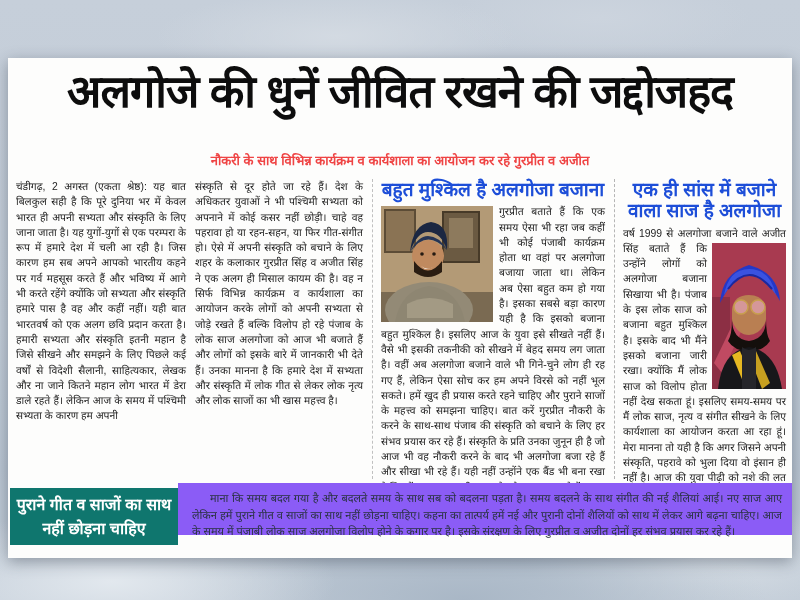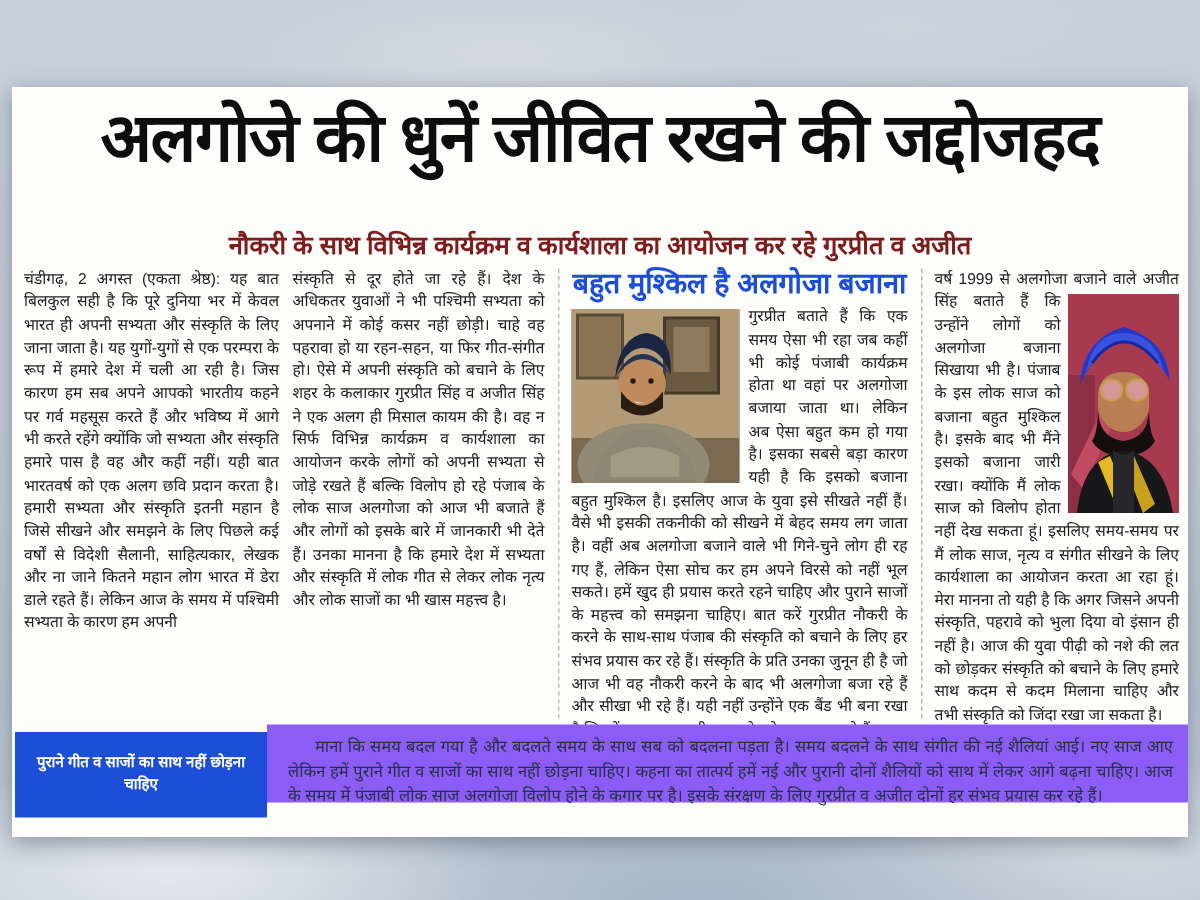--- a/index.html
+++ b/index.html
@@ -18,21 +18,21 @@
     position:absolute;left:8px;top:58px;width:784px;height:500px;
     background:#fdfdfc;box-shadow:0 4px 14px rgba(40,50,65,.4);
   }
   .headline{
     position:absolute;top:8px;left:0;right:0;text-align:center;
     font-size:45px;font-weight:bold;color:#0d0d0d;letter-spacing:-1px;
     white-space:nowrap;line-height:1.15;
   }
   .subhead{
     position:absolute;top:93px;left:0;right:0;text-align:center;
-    font-size:17px;font-weight:bold;color:#7f1d1d;
+    font-size:13px;font-weight:bold;color:#ef4444;
   }
   .cols{
     position:absolute;top:121px;left:8px;right:6px;height:300px;
     display:flex;column-gap:9px;
   }
   .col{font-size:10.4px;line-height:1.47;text-align:justify;color:#1d1d1d;}
   .col p{margin:0;}
   .col-1{width:170px;}
   .col-2{width:168px;}
   .col-3{width:224px;border-left:1px dashed #c0c0c0;padding-left:8px;}
@@ -44,23 +44,23 @@
   }
   .photo1{
     float:left;width:112px;height:116px;margin:2px 6px 2px 0;
     border:1px solid #cfcab e;display:block;
   }
   .photo2{
     float:right;width:74px;height:146px;margin:2px 0 3px 5px;display:block;
   }
   .pullquote{
     position:absolute;left:2px;top:430px;width:168px;height:57px;
-    background:#1d4ed8;color:#ffffff;display:flex;align-items:center;
+    background:#0f766e;color:#ffffff;display:flex;align-items:center;
     justify-content:center;text-align:center;font-weight:bold;
-    font-size:10px;line-height:1.45;padding:2px 6px;box-sizing:border-box;
+    font-size:16px;line-height:1.45;padding:2px 6px;box-sizing:border-box;
   }
   .footerpara{
     position:absolute;left:170px;top:425px;right:0;height:52px;
     background:#8b5cf6;box-sizing:border-box;padding:7px 10px 6px 14px;
     font-size:11px;line-height:1.5;text-align:justify;color:#28313f;
     text-indent:18px;
   }
 </style>
 </head>
 <body>
@@ -104,20 +104,21 @@
           <path d="M29 46 Q32 18 50 16 Q68 18 66 44 Q60 26 47 26 Q36 26 29 46 Z" fill="#1b2742"></path>
           <path d="M29 46 Q46 22 66 44 Q58 30 47 30 Q37 30 29 46 Z" fill="#253455"></path>
           <circle cx="41" cy="48" r="1.8" fill="#241a12"></circle>
           <circle cx="53" cy="48" r="1.8" fill="#241a12"></circle>
         </svg>
         <span>गुरप्रीत बताते हैं कि एक समय ऐसा भी रहा जब कहीं भी कोई पंजाबी कार्यक्रम होता था वहां पर अलगोजा बजाया जाता था। लेकिन अब ऐसा बहुत कम हो गया है। इसका सबसे बड़ा कारण यही है कि इसको बजाना बहुत मुश्किल है। इसलिए आज के युवा इसे सीखते नहीं हैं। वैसे भी इसकी तकनीकी को सीखने में बेहद समय लग जाता है। वहीं अब अलगोजा बजाने वाले भी गिने-चुने लोग ही रह गए हैं, लेकिन ऐसा सोच कर हम अपने विरसे को नहीं भूल सकते। हमें खुद ही प्रयास करते रहने चाहिए और पुराने साजों के महत्त्व को समझना चाहिए। बात करें गुरप्रीत नौकरी के करने के साथ-साथ पंजाब की संस्कृति को बचाने के लिए हर संभव प्रयास कर रहे हैं। संस्कृति के प्रति उनका जुनून ही है जो आज भी वह नौकरी करने के बाद भी अलगोजा बजा रहे हैं और सीखा भी रहे हैं। यही नहीं उन्होंने एक बैंड भी बना रखा है जिसमें हर सदस्य सभी प्रकार के लोक साज बजाते हैं।</span>
       </p>
     </div>
 
     <div class="col col-4">
+      <h2 class="sechead">एक ही सांस में बजाने वाला साज है अलगोजा</h2>
       <p>
         <span>वर्ष 1999 से अलगोजा बजाने वाले अजीत सिंह बताते हैं कि</span>
         <svg class="photo2" viewBox="0 0 74 146" xmlns="http://www.w3.org/2000/svg">
           <rect width="74" height="146" fill="#a83a50"></rect>
           <rect x="0" y="54" width="18" height="92" fill="#8c2f44"></rect>
           <path d="M2 120 L26 70 L34 78 L10 130 Z" fill="#c04a62"></path>
           <path d="M8 60 Q37 2 68 58 Q66 30 37 22 Q10 30 8 60 Z" fill="#2438c8"></path>
           <path d="M12 52 Q37 12 64 52 Q58 26 37 26 Q17 26 12 52 Z" fill="#3a52e0"></path>
           <path d="M16 46 Q37 18 60 46" stroke="#1a28a0" stroke-width="2" fill="none"></path>
           <path d="M37 52 Q52 52 54 66 L54 78 Q48 92 37 92 Q26 92 20 78 L20 66 Q22 52 37 52 Z" fill="#b97f52"></path>

